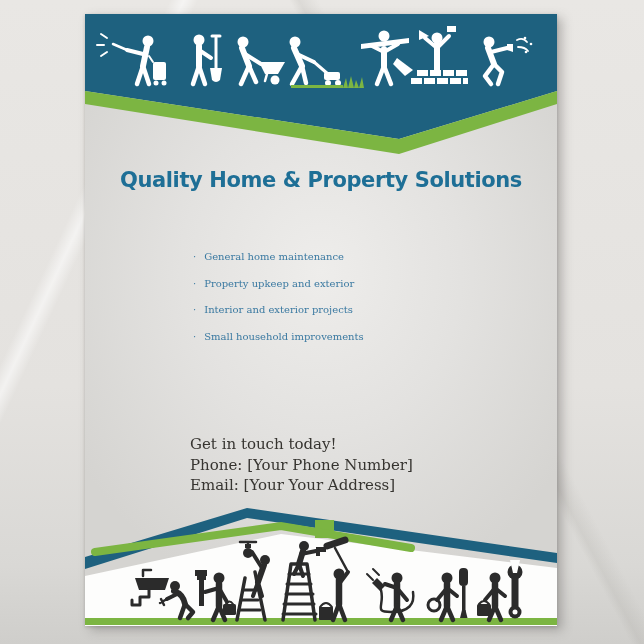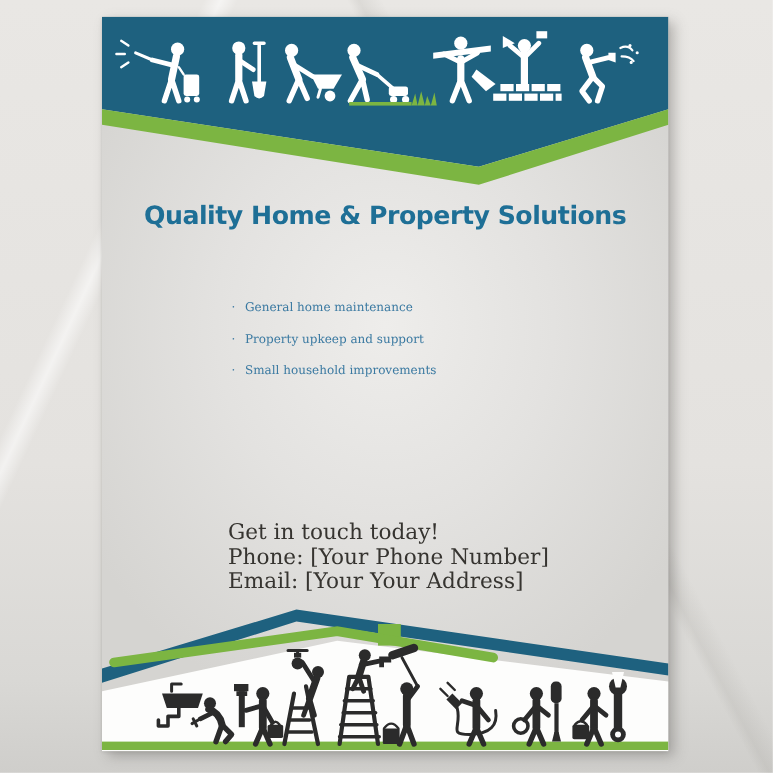--- a/index.html
+++ b/index.html
@@ -29,21 +29,21 @@
   }
   .services{
     position:absolute;top:230px;left:108px;right:30px;
     font-family:"DejaVu Serif",serif;font-size:10px;color:#3a79a1;
     list-style:none;margin:0;padding:0;
   }
   .services li{height:26.5px;line-height:26.5px;white-space:nowrap;}
   .services li::before{content:"·";margin-right:8px;}
   .contact{
     position:absolute;top:420px;left:105px;
-    font-family:"DejaVu Serif",serif;font-size:18px;color:#363430;
+    font-family:"DejaVu Serif",serif;font-size:15px;color:#363430;
     line-height:20.5px;white-space:nowrap;
   }
   .w{stroke:#ffffff;fill:none;stroke-linecap:round;stroke-linejoin:round;}
   .wf{fill:#ffffff;stroke:none;}
   .b{stroke:#2b2b2b;fill:none;stroke-linecap:round;stroke-linejoin:round;}
   .bf{fill:#2b2b2b;stroke:none;}
   .gf{fill:#7cb542;stroke:none;}
 </style>
 </head>
 <body>
@@ -136,21 +136,22 @@
         <circle class="wf" cx="440" cy="24" r="1.3"></circle>
           <circle class="wf" cx="446" cy="30" r="1.3"></circle>
           <circle class="wf" cx="441" cy="38" r="1.3"></circle>
       </g>
     </svg>
 
     <div class="title">Quality Home &amp; Property Solutions</div>
 
     <ul class="services">
       <li>General home maintenance</li>
-      <li>Property upkeep and support</li>
+      <li>Property upkeep and exterior</li>
+      <li>Interior and exterior projects</li>
       <li>Small household improvements</li>
     </ul>
 
     <div class="contact">
       <div>Get in touch today!</div>
       <div>Phone: [Your Phone Number]</div>
       <div>Email: [Your Your Address]</div>
     </div>
 
     <svg id="footer-svg" width="472" height="126" viewBox="0 0 472 126">

